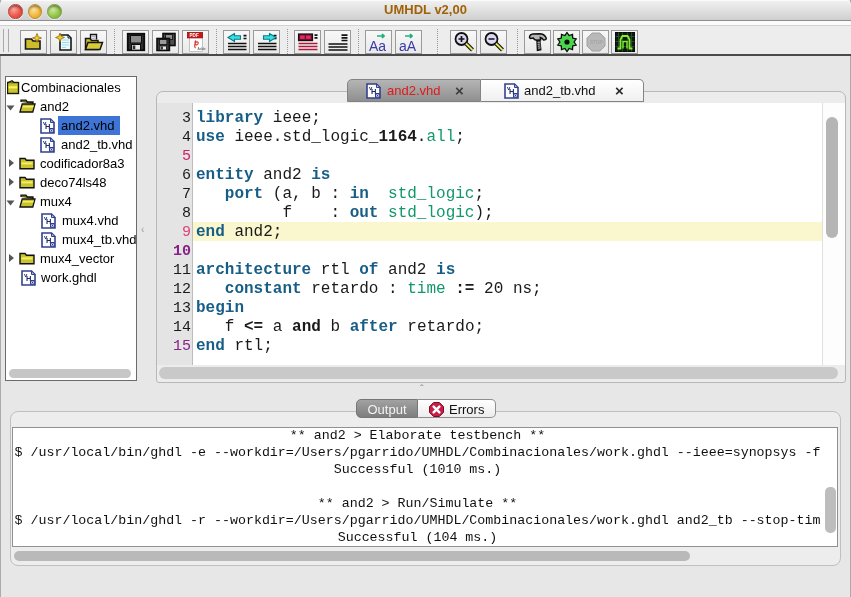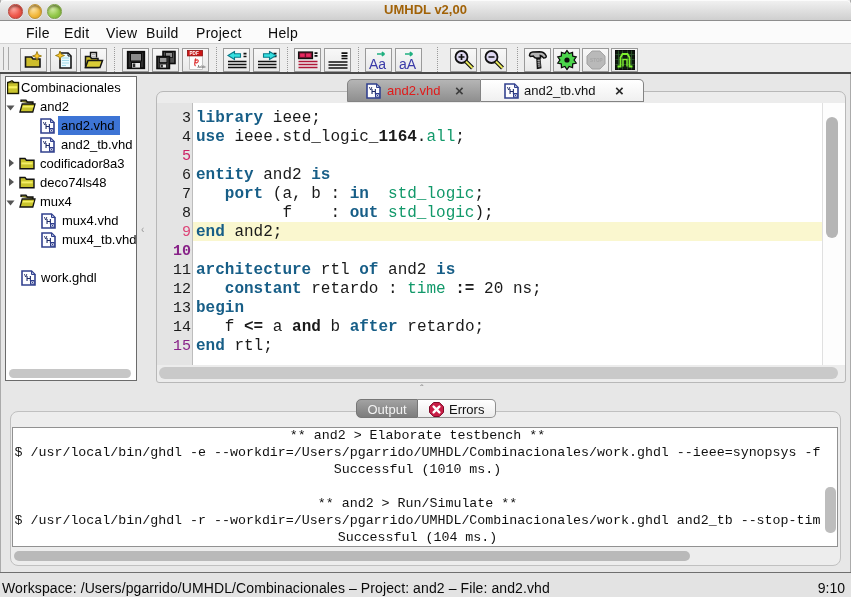--- a/index.html
+++ b/index.html
@@ -8,21 +8,21 @@
   .abs{position:absolute;}
   
   #titlebar{left:0;top:0;width:851px;height:20px;background:linear-gradient(#f2f2f2,#cfcfcf);border-bottom:1px solid #8e8e8e;border-radius:5px 5px 0 0;box-shadow:inset 0 1px 0 #fbfbfb;}
   #title{left:0;top:0;width:851px;height:16px;line-height:20px;text-align:center;font-size:13px;font-weight:bold;color:#a16207;}
   .tl{top:4px;width:12.5px;height:12.5px;border-radius:50%;box-shadow:inset 0 3px 3px -1.5px rgba(20,10,5,0.5),0 1px 0 rgba(255,255,255,0.6);}
   
   #menubar{left:0;top:21px;width:851px;height:22px;background:#fbfbfb;}
   .mi{font-size:14px;color:#0a0a0a;letter-spacing:0.3px;}
   .mi{top:24px;height:18px;line-height:18px;}
   
-  #toolbar{left:0;top:43px;width:851px;height:31px;background:#ededed;border-top:1px solid #d2d2d2;border-bottom:2px solid #4a4a4a;box-sizing:border-box;}
+  #toolbar{left:0;top:25px;width:851px;height:31px;background:#ededed;border-top:1px solid #d2d2d2;border-bottom:2px solid #4a4a4a;box-sizing:border-box;}
   .tb{position:absolute;top:4px;width:27px;height:24px;background:linear-gradient(#f8f8f8,#e9e9e9);border:1px solid #9a9a9a;box-sizing:border-box;}
   .tb svg{position:absolute;left:50%;top:50%;transform:translate(-50%,-50%);}
   .tsep{position:absolute;top:3px;height:25px;width:0;border-left:1px dotted #9a9a9a;}
   #grip{position:absolute;left:3px;top:3px;width:4px;height:23px;border-left:1px solid #aaa;border-right:1px solid #aaa;}
   
   #tree{left:5px;top:76px;width:132px;height:305px;background:#fff;border:1px solid #6b6b6b;box-sizing:border-box;font-size:13px;color:#000;}
   .trow{position:absolute;left:0;width:130px;height:19px;line-height:19px;white-space:nowrap;}
   .tlabel{position:absolute;top:0;}
   .ticon{position:absolute;top:2px;}
   .arrow{position:absolute;width:0;height:0;}
@@ -297,20 +297,28 @@
     <div class="trow" style="top:153px;">
         <span class="ticon" style="left:35px;"><svg width="15" height="16" viewBox="0 0 15 16">
             <path d="M1 1 L10.5 1 L14 4.5 L14 15 L1 15 Z" fill="#fdfdff" stroke="#32418f" stroke-width="1.6"></path>
             <path d="M10.5 1 L10.5 4.5 L14 4.5 Z" fill="#b9c4e2" stroke="#32418f" stroke-width="1"></path>
             <text x="3" y="6.5" font-family="Liberation Sans" font-size="6" font-weight="bold" fill="#1d2a66">v</text>
             <text x="5" y="11" font-family="Liberation Sans" font-size="7.5" font-weight="bold" fill="#1d2a66">H</text>
             <rect x="9" y="10" width="4.6" height="4.6" fill="#2d3c8c"></rect>
             <text x="10" y="14" font-family="Liberation Sans" font-size="5" font-weight="bold" fill="#fff">o</text>
           </svg></span>
         <span class="tlabel" style="left:56px;">mux4_tb.vhd</span>
+      </div>
+    <div class="trow" style="top:172px;">
+        <span class="arrow" style="left:3px;top:5px;border-left:5px solid #555;border-top:4px solid transparent;border-bottom:4px solid transparent;"></span>
+        <span class="ticon" style="left:13px;"><svg width="16" height="14" viewBox="0 0 16 14">
+            <path d="M1 12.8 L1 2.5 L6 2.5 L7.4 4.3 L15 4.3 L15 12.8 Z" fill="#c9c42d" stroke="#111" stroke-width="1.4"></path>
+            <rect x="2.4" y="6.4" width="11.2" height="2" fill="#f4ef66"></rect>
+          </svg></span>
+        <span class="tlabel" style="left:34px;">mux4_vector</span>
       </div>
     <div class="trow" style="top:191px;">
         <span class="ticon" style="left:15px;"><svg width="15" height="16" viewBox="0 0 15 16">
             <path d="M1 1 L10.5 1 L14 4.5 L14 15 L1 15 Z" fill="#fdfdff" stroke="#32418f" stroke-width="1.6"></path>
             <path d="M10.5 1 L10.5 4.5 L14 4.5 Z" fill="#b9c4e2" stroke="#32418f" stroke-width="1"></path>
             <text x="3" y="6.5" font-family="Liberation Sans" font-size="6" font-weight="bold" fill="#1d2a66">v</text>
             <text x="5" y="11" font-family="Liberation Sans" font-size="7.5" font-weight="bold" fill="#1d2a66">H</text>
             <rect x="9" y="10" width="4.6" height="4.6" fill="#2d3c8c"></rect>
             <text x="10" y="14" font-family="Liberation Sans" font-size="5" font-weight="bold" fill="#fff">o</text>
           </svg></span>
@@ -393,17 +401,13 @@
   <div class="abs seg" style="left:356px;width:62px;background:linear-gradient(#a2a2a2,#7d7d7d);border:1px solid #767676;border-radius:5px 0 0 5px;color:#f3f3f3;">Output</div>
   <div class="abs seg" style="left:418px;width:78px;background:linear-gradient(#ffffff,#ececec);border:1px solid #8e8e8e;border-left:none;border-radius:0 5px 5px 0;color:#111;">
     <span style="position:absolute;left:11px;top:2px;"><svg width="15" height="15" viewBox="0 0 15 15">
           <polygon points="4.6,0.5 10.4,0.5 14.5,4.6 14.5,10.4 10.4,14.5 4.6,14.5 0.5,10.4 0.5,4.6" fill="#c81e46" stroke="#7e0a28" stroke-width="1"></polygon>
           <path d="M4.6 4.6 L10.4 10.4 M10.4 4.6 L4.6 10.4" stroke="#fff" stroke-width="2.4" stroke-linecap="round"></path>
         </svg></span>
     <span style="position:absolute;left:31px;">Errors</span>
   </div>
   <div class="abs" id="outcaret" style="left:420px;top:385px;width:10px;height:8px;color:#8a8a8a;font-size:11px;line-height:8px;">ˆ</div>
 
-  <div class="abs" id="statusbar">
-    <span style="position:absolute;left:2px;top:7px;">Workspace: /Users/pgarrido/UMHDL/Combinacionales – Project: and2 – File: and2.vhd</span>
-    <span style="position:absolute;right:6px;top:7px;letter-spacing:0;">9:10</span>
-  </div>
 </div>
 
 </body></html>

